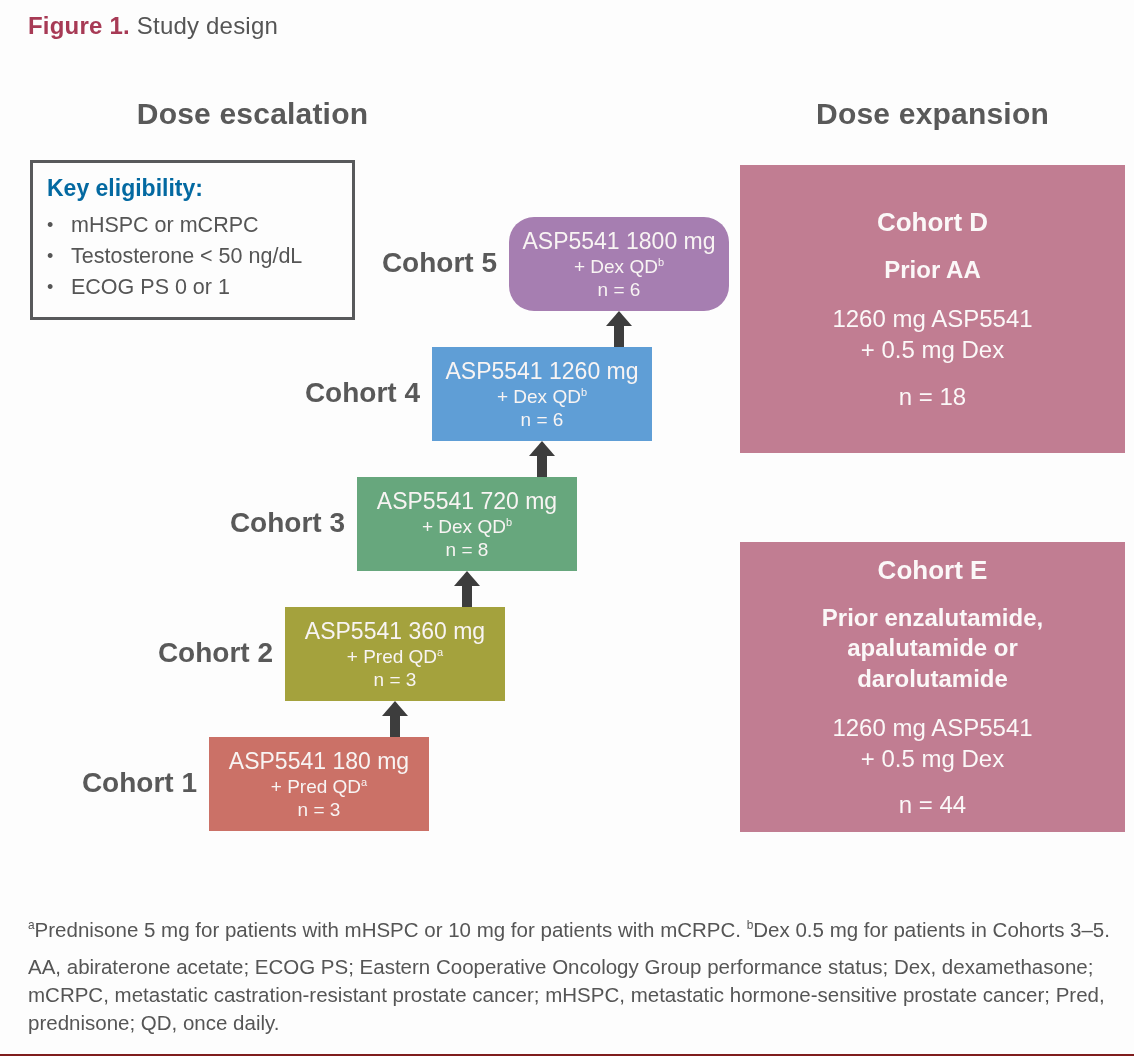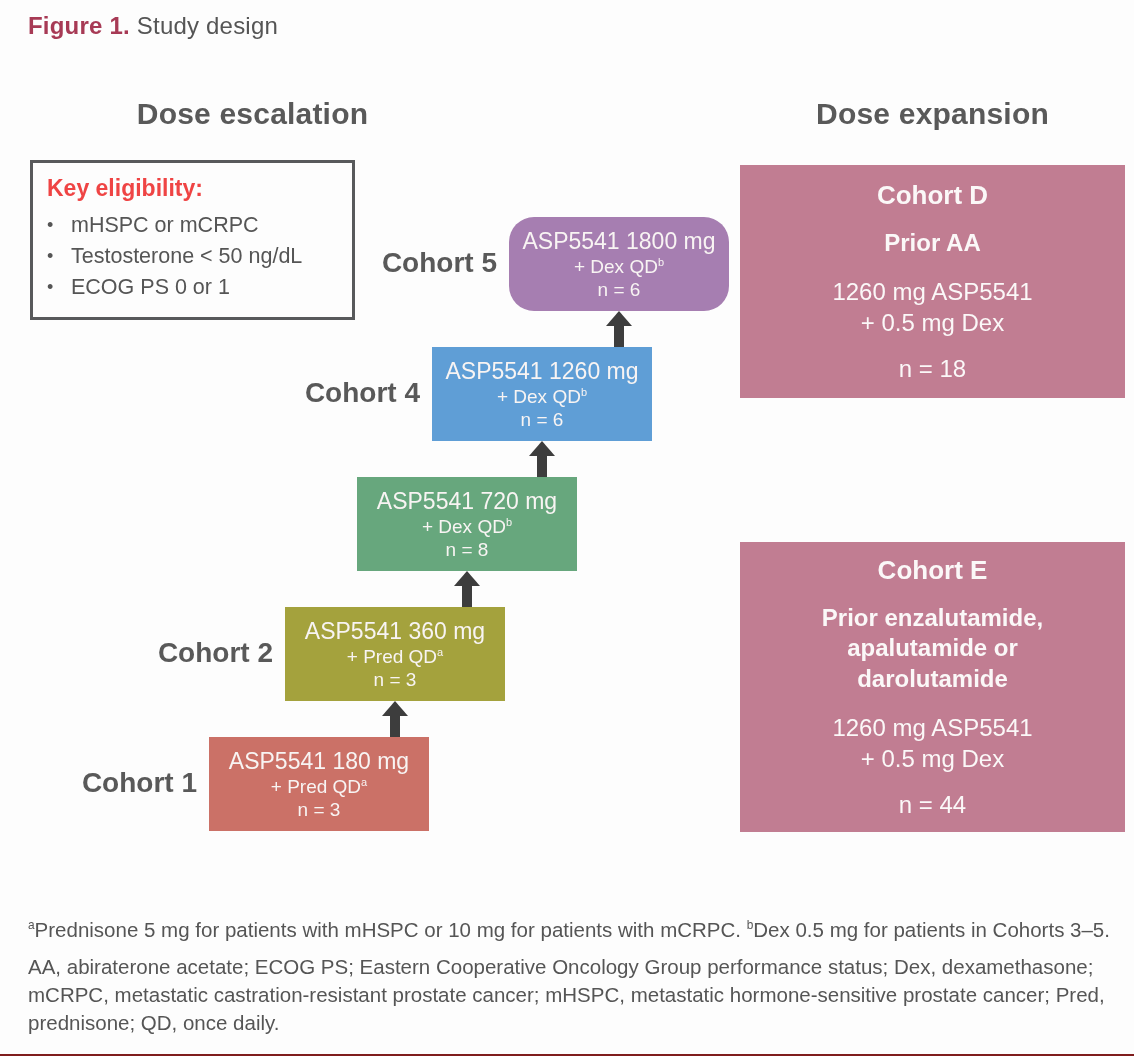--- a/index.html
+++ b/index.html
@@ -42,21 +42,21 @@
 
   
   .eligibility-box {
     position: absolute;
     left: 30px; top: 160px;
     width: 325px; height: 160px;
     border: 3px solid #58595b;
     background: #fdfdfd;
     padding: 12px 14px 10px 14px;
   }
-  .eligibility-title { font-size: 23px; font-weight: bold; color: #ef4444; margin-bottom: 8px; }
+  .eligibility-title { font-size: 23px; font-weight: bold; color: #0369a1; margin-bottom: 8px; }
   .eligibility-item { display: flex; font-size: 21.5px; color: #555555; line-height: 1.45; }
   .eligibility-item .bullet { width: 24px; flex: 0 0 24px; font-size: 18px; padding-top: 2px; }
 
   
   .cohort-box {
     position: absolute;
     width: 220px; height: 94px;
     display: flex; flex-direction: column;
     align-items: center; justify-content: center;
     color: #f8f4f3;
@@ -108,21 +108,21 @@
     position: absolute;
     left: 740px;
     width: 385px;
     display: flex; flex-direction: column;
     align-items: center; justify-content: center;
     color: #fbf8f8;
     text-align: center;
     gap: 17px;
     padding: 10px 24px;
   }
-  .box-d { top: 165px; height: 233px; }
+  .box-d { top: 165px; height: 288px; }
   .box-e { top: 542px; height: 290px; }
   .expansion-box .exp-title { font-size: 26px; font-weight: bold; }
   .expansion-box .exp-population { font-size: 24px; font-weight: bold; line-height: 1.28; max-width: 310px; }
   .expansion-box .exp-dose { font-size: 24px; line-height: 1.3; }
   .expansion-box .exp-n { font-size: 24px; }
 
   
   .footnotes {
     position: absolute;
     left: 28px; top: 916px;
@@ -156,20 +156,21 @@
       <span>Testosterone &lt; 50 ng/dL</span>
     </div>
     <div class="eligibility-item">
       <span class="bullet">•</span>
       <span>ECOG PS 0 or 1</span>
     </div>
   </div>
 
   <div class="cohort-label label-c1">Cohort 1</div>
   <div class="cohort-label label-c2">Cohort 2</div>
+  <div class="cohort-label label-c3">Cohort 3</div>
   <div class="cohort-label label-c4">Cohort 4</div>
   <div class="cohort-label label-c5">Cohort 5</div>
 
   <div class="cohort-box box-c1" style="background-color: rgb(203, 113, 103);">
     <div class="dose-line">ASP5541 180 mg</div>
     <div class="regimen-line"><span>+ Pred QD</span><sup>a</sup></div>
     <div class="n-line">n = 3</div>
   </div>
 
   <div class="cohort-box box-c2" style="background-color: rgb(164, 162, 61);">

